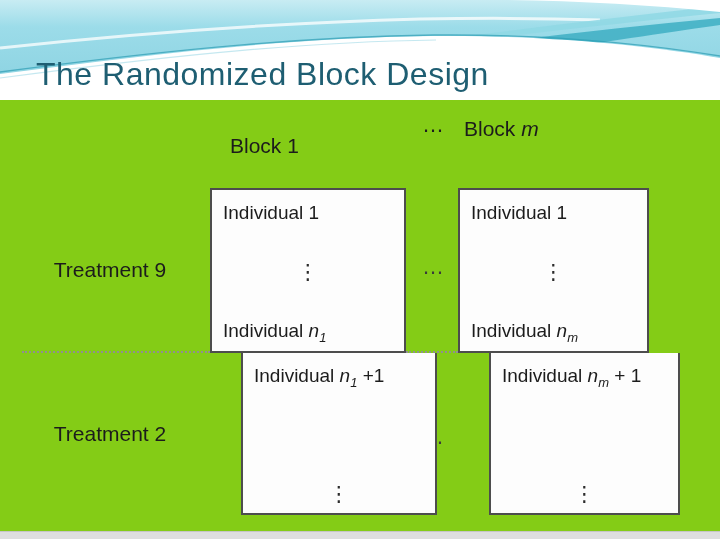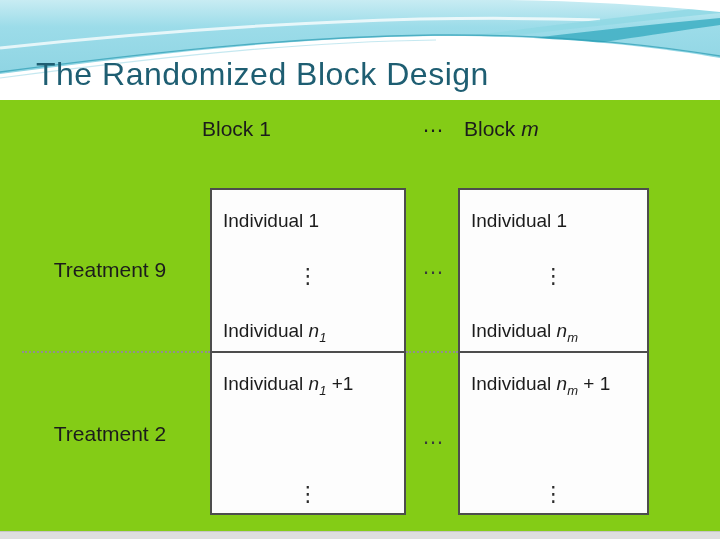--- a/index.html
+++ b/index.html
@@ -26,24 +26,24 @@
     position:absolute;left:28px;width:164px;
     display:flex;align-items:center;justify-content:center;
     font-size:21px;color:#1c1c1c;
   }
   .cell{
     position:absolute;
     border:2px solid #4d4d4d;
     box-sizing:border-box;
     background:#fdfdfd;
     display:flex;flex-direction:column;justify-content:space-between;
-    padding:20px 11px 9px 11px;
+    padding:12px 11px 9px 11px;
     font-size:19px;color:#1c1c1c;
   }
-  .cell.bottom-row{border-top:none;}
+  .cell.bottom-row{border-top:none;margin-left:31px;}
   .cell sub{font-style:italic;font-size:13px;line-height:0;}
   .cell-vdots{
     align-self:center;
     font-size:21px;line-height:20px;color:#2b2b2b;
     font-family:"DejaVu Sans",sans-serif;
   }
   .row-dots{
     position:absolute;width:52px;text-align:center;
     font-size:22px;letter-spacing:2px;color:#3a3a3a;
   }
@@ -80,21 +80,21 @@
     <path d="M505,0 L720,0 L720,12 C650,5 580,1 505,0 Z" fill="#ffffff"></path>
 
     <path d="M0,74 C140,56 280,38 432,36 C545,35 645,45 720,58 L720,100 L0,100 Z" fill="#ffffff"></path>
 
     <path d="M0,72 C145,53 288,37 434,35 C546,34 646,44 720,56" fill="none" stroke="#2c9cb3" stroke-width="1.4" opacity="0.7"></path>
     <path d="M0,78 C145,59 290,42 436,40" fill="none" stroke="#bfe6ee" stroke-width="1.2" opacity="0.9"></path>
   </svg>
 
   <div class="slide-title">The Randomized Block Design</div>
 
-  <div class="col-header" style="left:202px;">
+  <div class="col-header" style="left:230px;margin-top:17px;">
     <span>Block 1</span>
   </div>
   <div class="hdr-dots">…</div>
   <div class="col-header" style="left:464px;text-align:right;">
     <span>Block </span><span class="var">m</span>
   </div>
 
   <div class="row-label" style="top:188px;height:164px;">Treatment 9</div>
   <div class="row-label" style="top:352px;height:163px;">Treatment 2</div>
 

